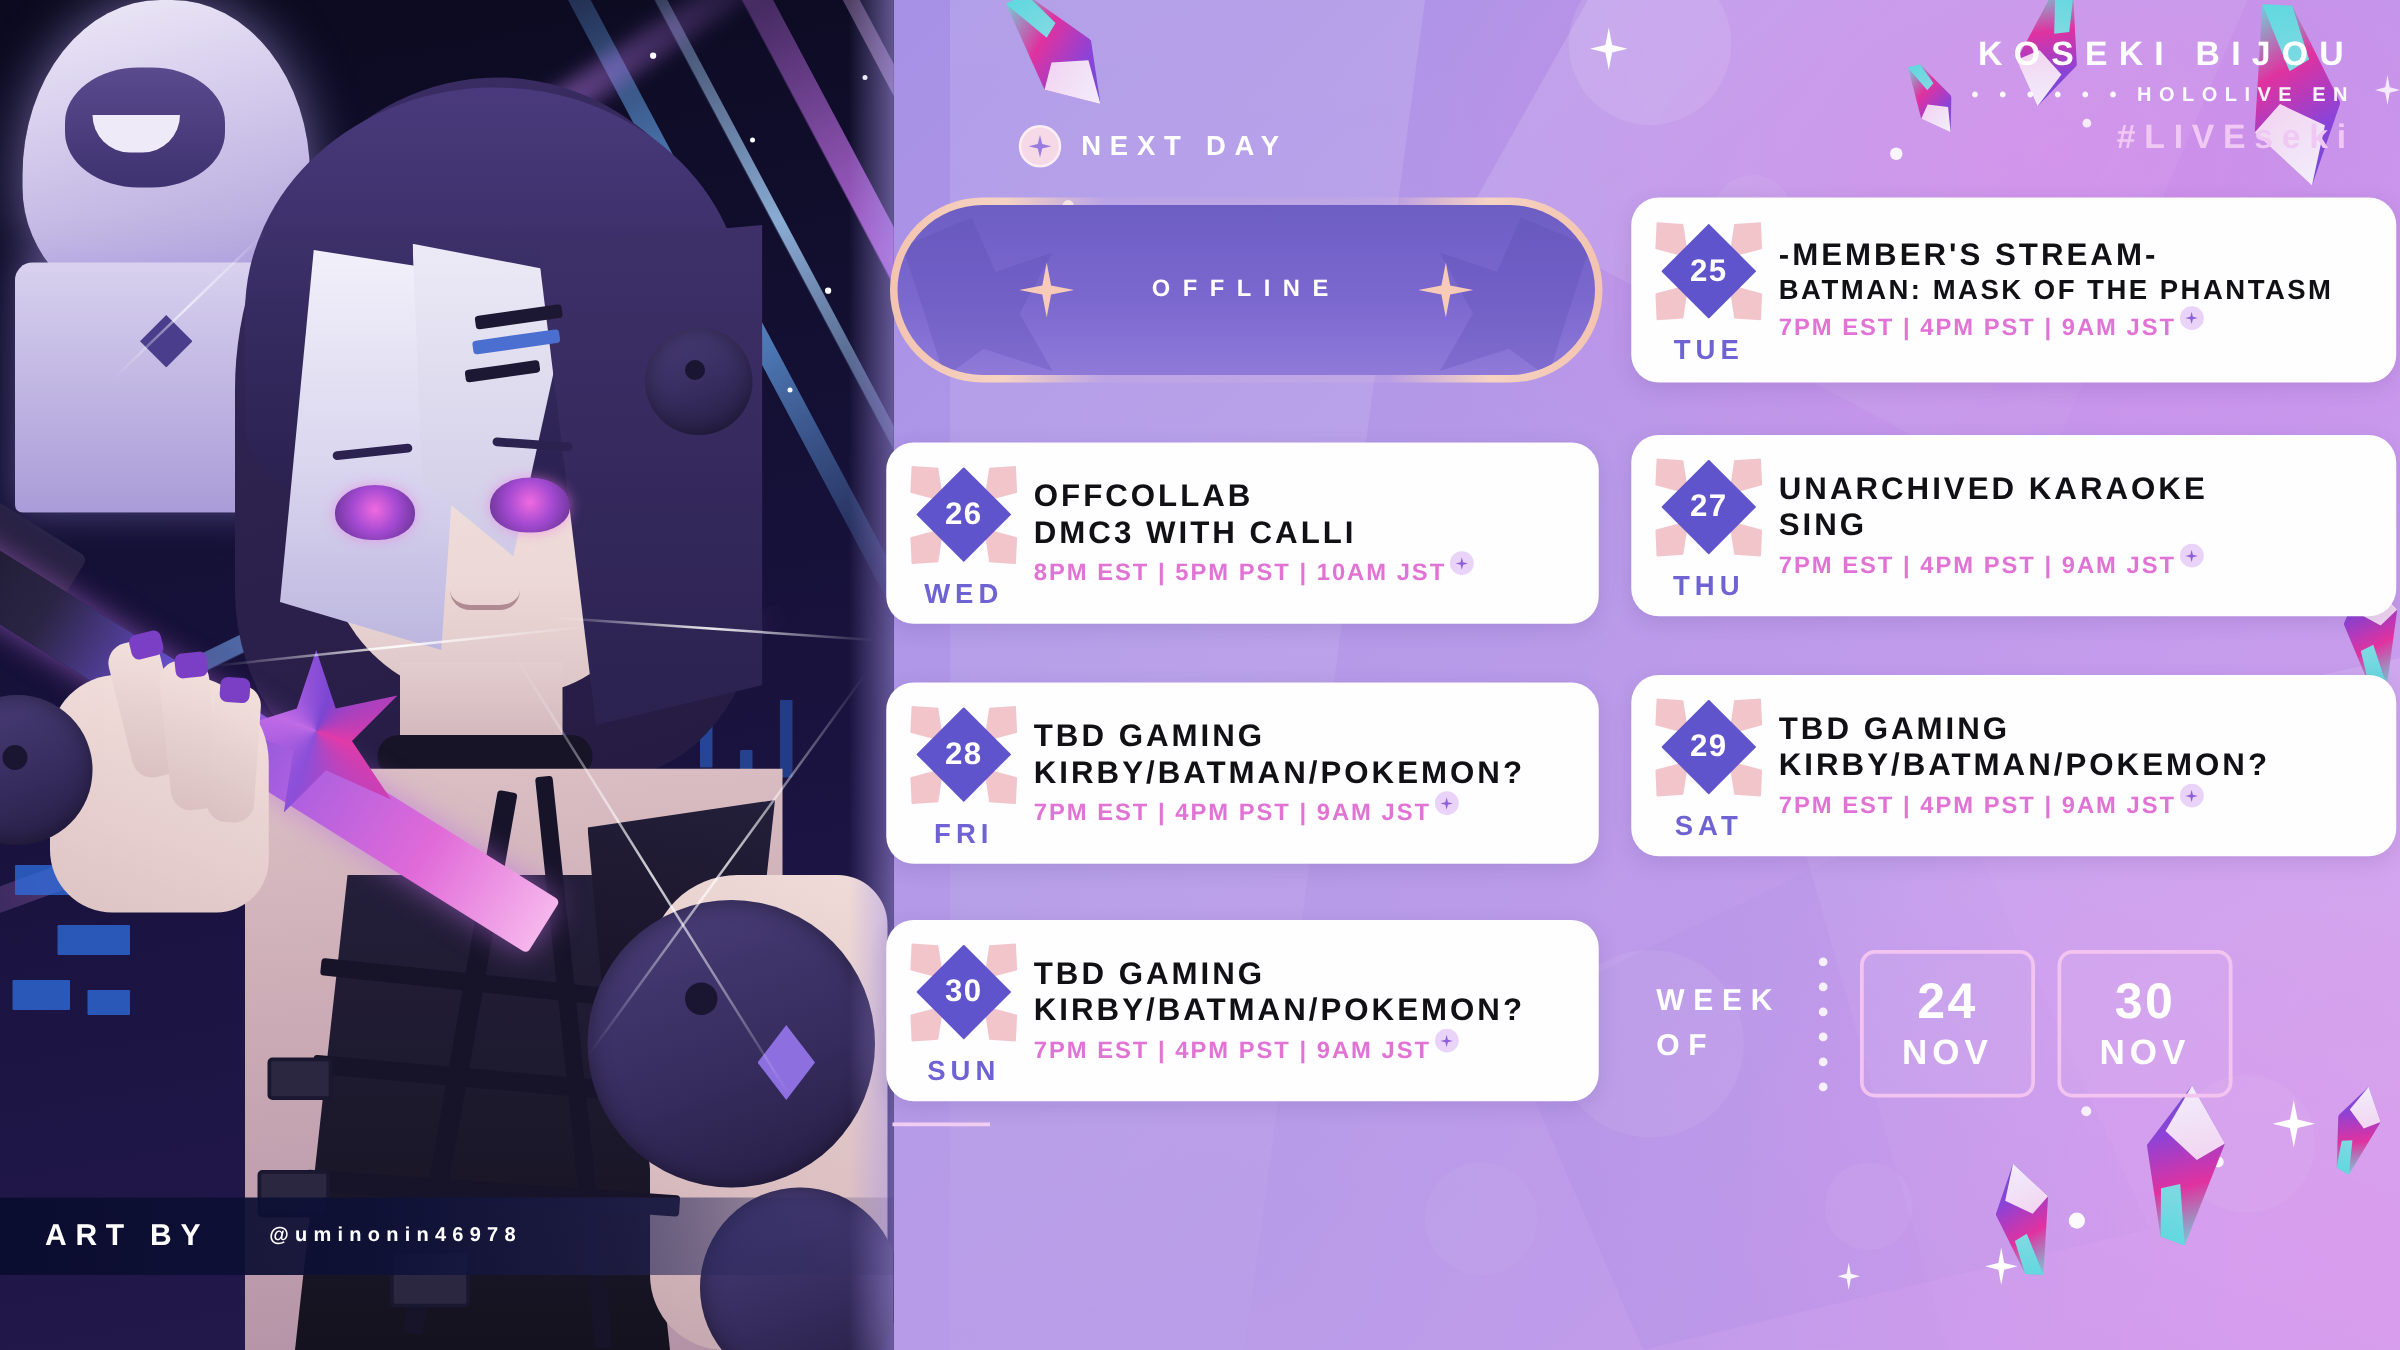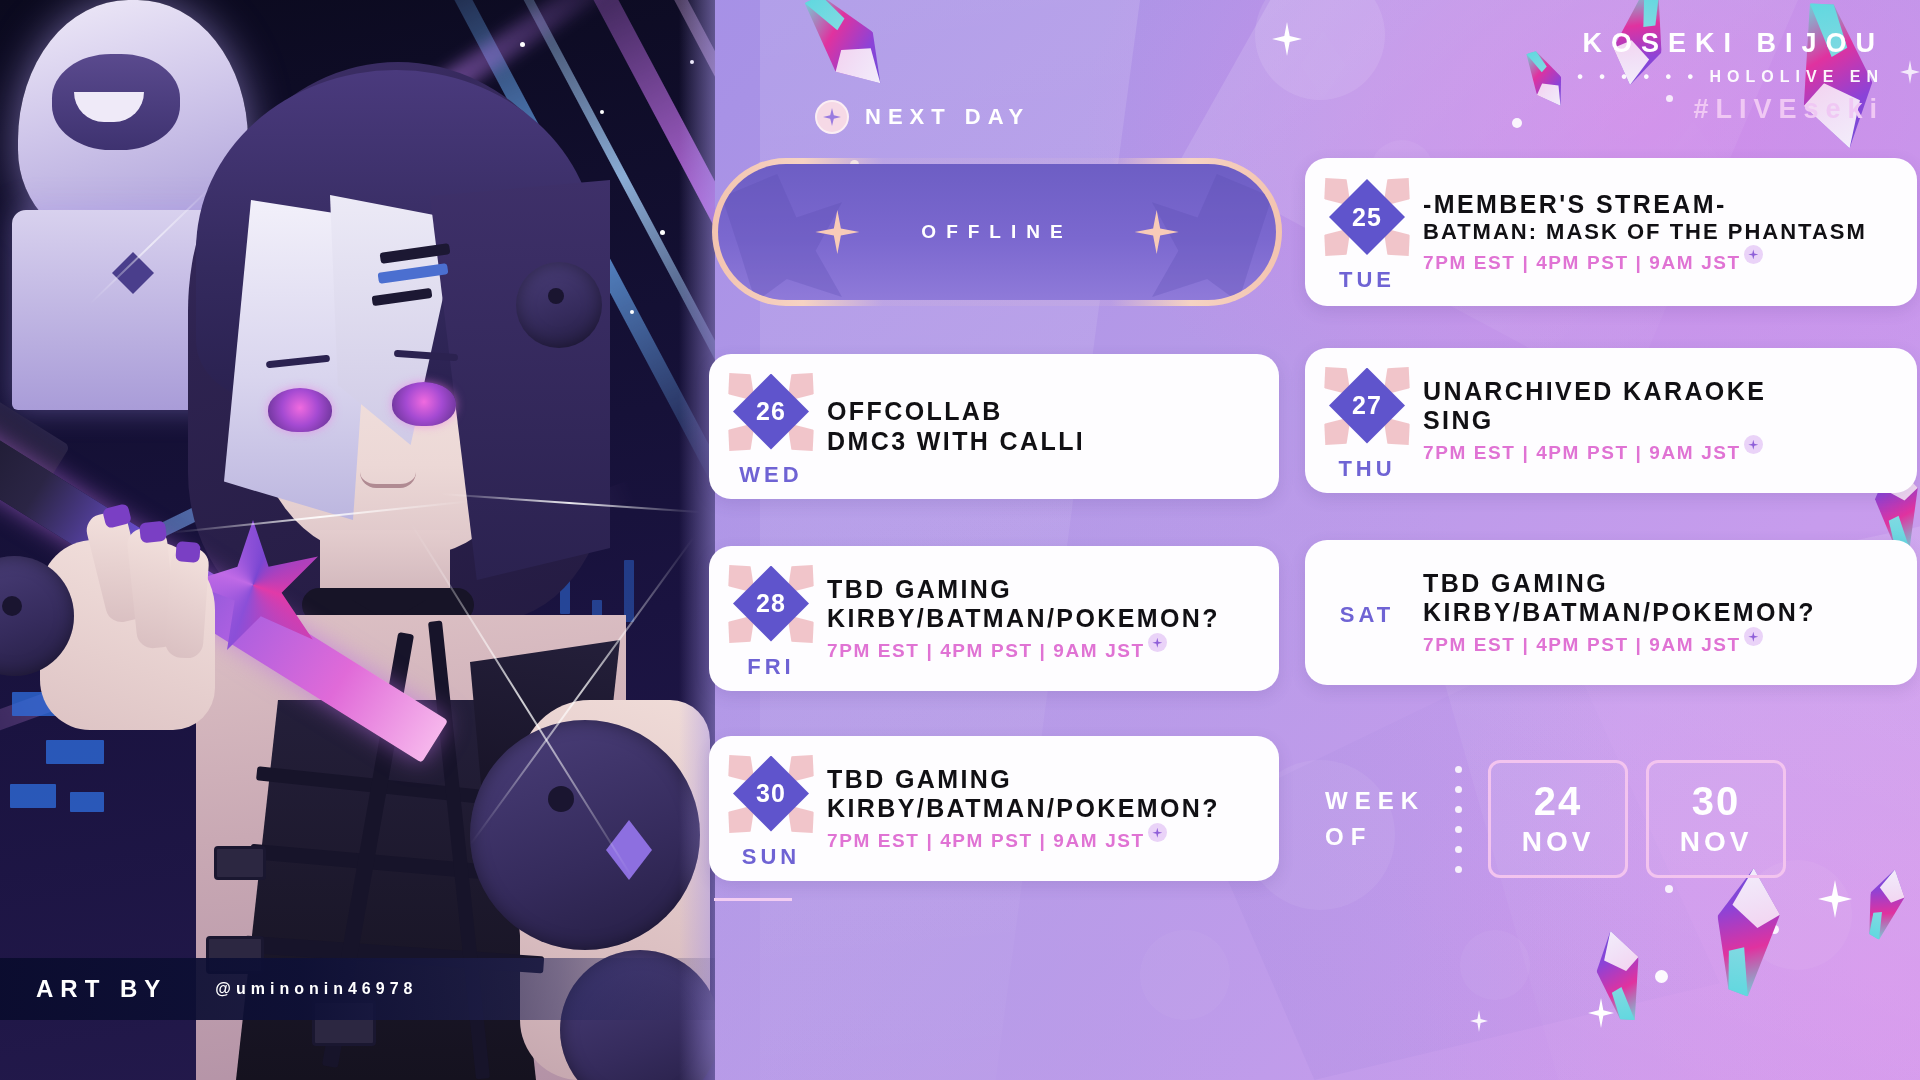--- a/index.html
+++ b/index.html
@@ -505,20 +505,24 @@
               <span class="d-num">26</span>
             </span>
           </div>
           <div class="d-day">WED</div>
         </div>
         <div class="cinfo">
           <div class="ctitle">
             <span class="ln">OFFCOLLAB</span>
             <span class="ln">DMC3 WITH CALLI</span>
           </div>
+          <div class="ctime">
+            <span>8PM EST | 5PM PST | 10AM JST</span>
+            <span class="jst-dot"></span>
+          </div>
         </div>
       </div>
 
       <div class="card col-r" style="top:348px;height:145px;">
         <div class="badge">
           <div class="diamond-wrap">
             <span class="petal p-tl"></span>
             <span class="petal p-tr"></span>
             <span class="petal p-bl"></span>
             <span class="petal p-br"></span>
@@ -560,20 +564,29 @@
           </div>
           <div class="ctime">
             <span>7PM EST |  4PM PST |  9AM JST</span>
             <span class="jst-dot"></span>
           </div>
         </div>
       </div>
 
       <div class="card col-r" style="top:540px;height:145px;">
         <div class="badge">
+          <div class="diamond-wrap">
+            <span class="petal p-tl"></span>
+            <span class="petal p-tr"></span>
+            <span class="petal p-bl"></span>
+            <span class="petal p-br"></span>
+            <span class="diamond">
+              <span class="d-num">29</span>
+            </span>
+          </div>
           <div class="d-day">SAT</div>
         </div>
         <div class="cinfo">
           <div class="ctitle">
             <span class="ln">TBD GAMING</span>
             <span class="ln">KIRBY/BATMAN/POKEMON?</span>
           </div>
           <div class="ctime">
             <span>7PM EST | 4PM PST | 9AM JST</span>
             <span class="jst-dot"></span>

